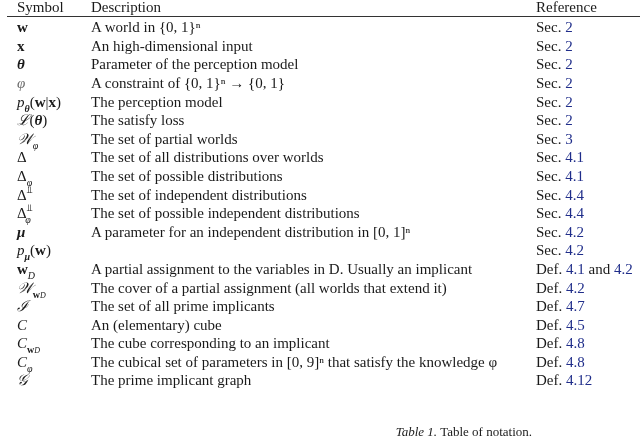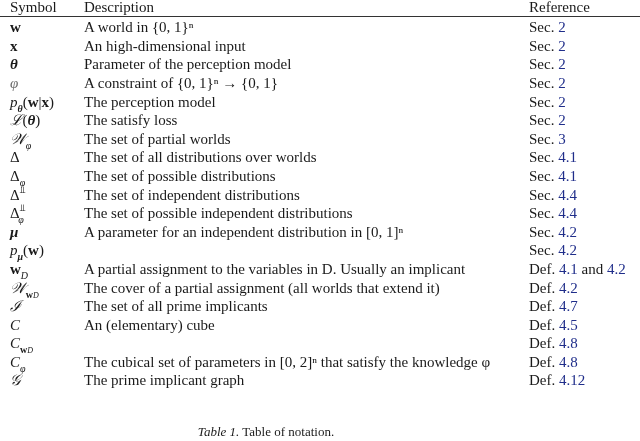--- a/index.html
+++ b/index.html
@@ -11,21 +11,21 @@
       width: 640px;
       height: 441px;
       position: relative;
       overflow: hidden;
       font-family: "Liberation Serif", "DejaVu Serif", serif;
       color: #1a1a1a;
       font-size: 15px;
     }
     .table-wrap {
       position: absolute;
-      left: 0;
+      left: 7px;
       top: 0;
       width: 588px;
     }
     .row {
       position: relative;
       height: 18.6px;
       line-height: 18.6px;
       white-space: nowrap;
     }
     .header-row {
@@ -57,21 +57,21 @@
       position: relative;
     }
     sup { top: -1px; vertical-align: super; }
     sub { vertical-align: sub; top: 1px; }
     .link { color: #1f2d8a; }
     .caption {
       position: absolute;
       top: 425px;
       left: 0;
       width: 532px;
-      text-align: center;
+      text-align: right;
       font-size: 13px;
       line-height: 14px;
     }
     .caption .lbl { font-style: italic; }
   </style>
 </head>
 <body>
 
 <div class="table-wrap">
   <div class="row header-row">
@@ -160,25 +160,26 @@
         <span class="cell c-desc">The set of all prime implicants</span>
         <span class="cell c-ref"><span>Def. </span><span class="link">4.7</span></span>
       </div>
       <div class="row">
         <span class="cell c-sym" title="C"><span class="math">C</span></span>
         <span class="cell c-desc">An (elementary) cube</span>
         <span class="cell c-ref"><span>Def. </span><span class="link">4.5</span></span>
       </div>
       <div class="row">
         <span class="cell c-sym" title="CwD"><span class="math">C</span><sub><span class="bold">w</span><span class="math" style="font-size:8px">D</span></sub></span>
+        <span class="cell c-desc">The cube corresponding to an implicant</span>
         <span class="cell c-ref"><span>Def. </span><span class="link">4.8</span></span>
       </div>
       <div class="row">
         <span class="cell c-sym" title="Cφ"><span class="math">C</span><sub class="math">φ</sub></span>
-        <span class="cell c-desc">The cubical set of parameters in [0, 2]ⁿ that satisfy the knowledge φ</span>
+        <span class="cell c-desc">The cubical set of parameters in [0, 9]ⁿ that satisfy the knowledge φ</span>
         <span class="cell c-ref"><span>Def. </span><span class="link">4.8</span></span>
       </div>
       <div class="row">
         <span class="cell c-sym" title="G"><span class="cal">𝒢</span></span>
         <span class="cell c-desc">The prime implicant graph</span>
         <span class="cell c-ref"><span>Def. </span><span class="link">4.12</span></span>
       </div>
     </div>
 </div>
 

